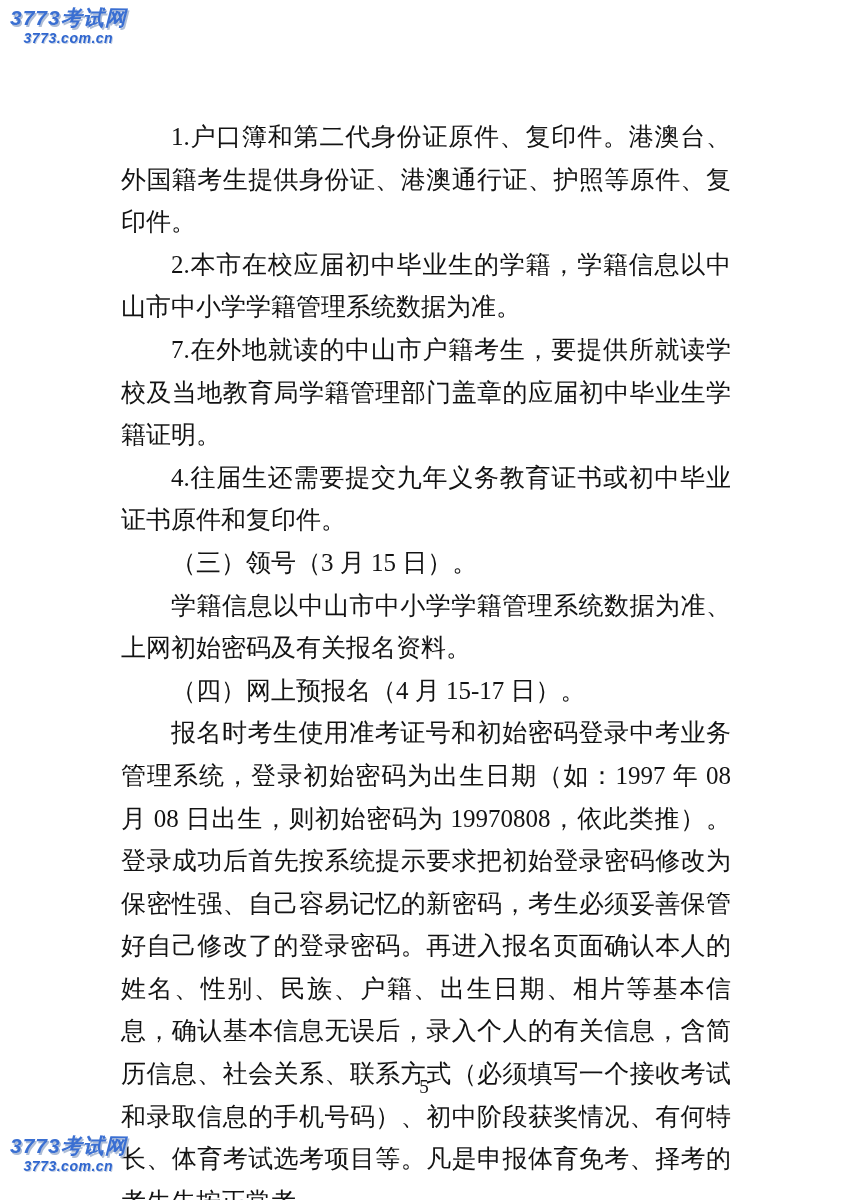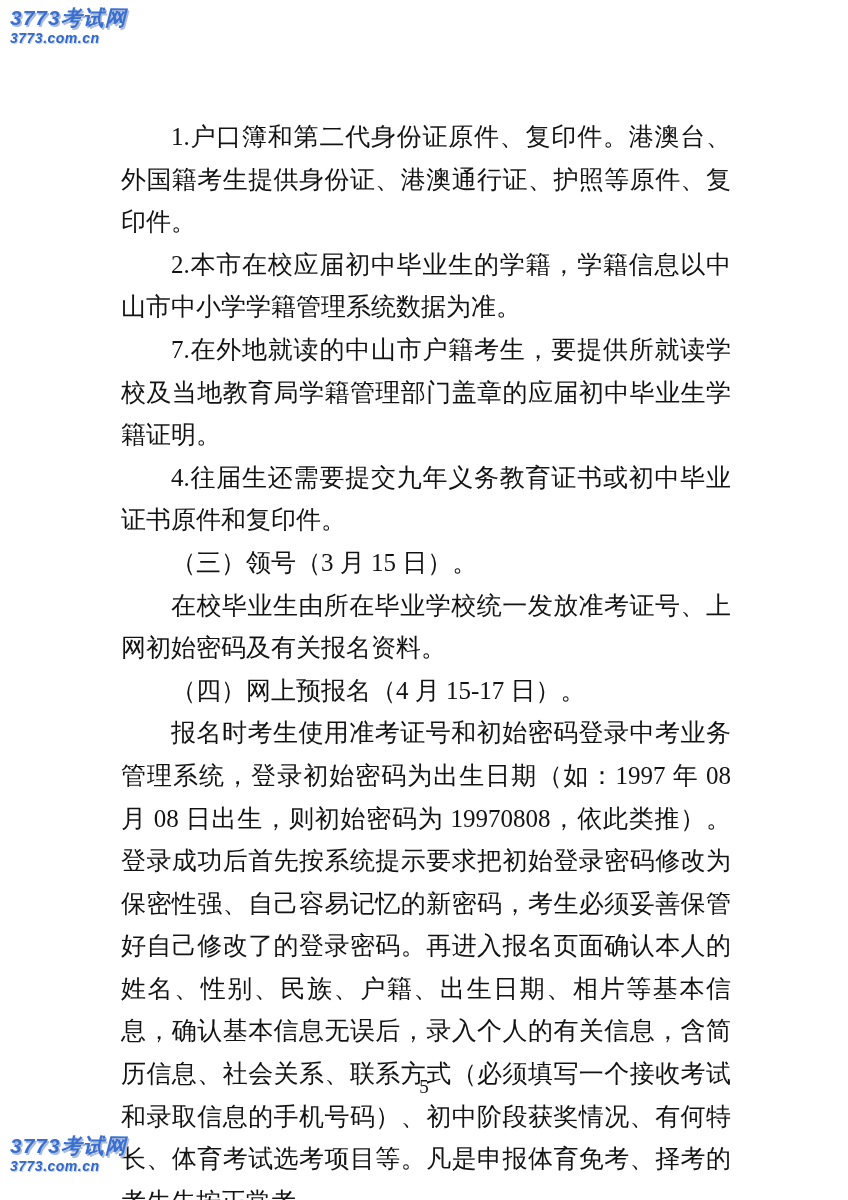--- a/index.html
+++ b/index.html
@@ -18,20 +18,21 @@
 
   
   .watermark {
     position: absolute;
     left: 10px;
     font-family: "Liberation Sans", "DejaVu Sans", sans-serif;
     font-weight: bold;
     font-style: italic;
     line-height: 1.1;
     user-select: none;
+    text-align: center;
   }
   .watermark-top { top: 6px; }
   .watermark-bottom { top: 1134px; }
   .wm-name {
     font-size: 21px;
     letter-spacing: 1px;
     color: #3a6fd2;
     text-shadow: 1.5px 1.5px 0 #aebdd6;
   }
   .wm-url {
@@ -86,21 +87,21 @@
       <p class="para">1.户口簿和第二代身份证原件、复印件。港澳台、外国籍考生提供身份证、港澳通行证、护照等原件、复印件。</p>
 
       <p class="para">2.本市在校应届初中毕业生的学籍，学籍信息以中山市中小学学籍管理系统数据为准。</p>
 
       <p class="para">7.在外地就读的中山市户籍考生，要提供所就读学校及当地教育局学籍管理部门盖章的应届初中毕业生学籍证明。</p>
 
       <p class="para">4.往届生还需要提交九年义务教育证书或初中毕业证书原件和复印件。</p>
 
       <p class="para">（三）领号（3 月 15 日）。</p>
 
-      <p class="para">在校毕业生由所在毕业学校统一发放准考证号、上网初始密码及有关报名资料。</p>
+      <p class="para">学籍信息以中山市中小学学籍管理系统数据为准、上网初始密码及有关报名资料。</p>
 
       <p class="para">（四）网上预报名（4 月 15-17 日）。</p>
 
       <p class="para">报名时考生使用准考证号和初始密码登录中考业务管理系统，登录初始密码为出生日期（如：1997 年 08 月 08 日出生，则初始密码为 19970808，依此类推）。登录成功后首先按系统提示要求把初始登录密码修改为保密性强、自己容易记忆的新密码，考生必须妥善保管好自己修改了的登录密码。再进入报名页面确认本人的姓名、性别、民族、户籍、出生日期、相片等基本信息，确认基本信息无误后，录入个人的有关信息，含简历信息、社会关系、联系方式（必须填写一个接收考试和录取信息的手机号码）、初中阶段获奖情况、有何特长、体育考试选考项目等。凡是申报体育免考、择考的考生先按正常考</p>
     </div>
 
   <div class="page-number">5</div>
 
   <div class="watermark watermark-bottom">
     <div class="wm-name">3773考试网</div>

